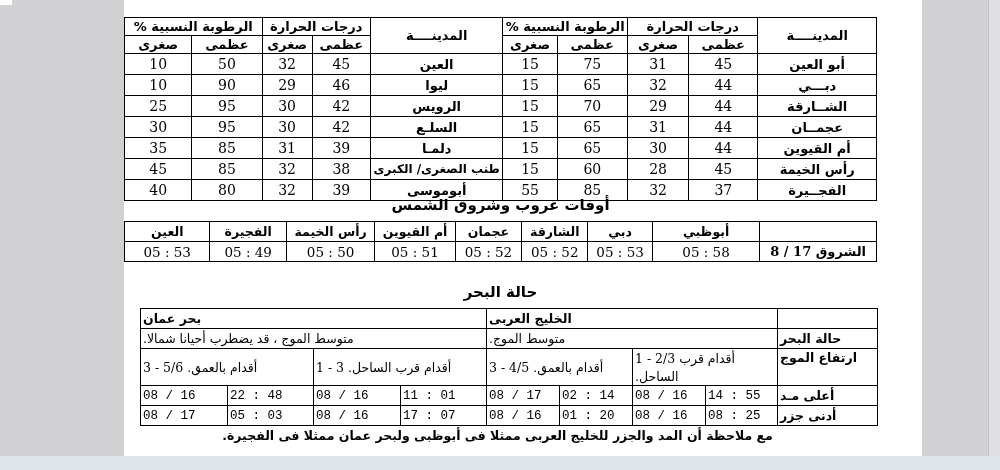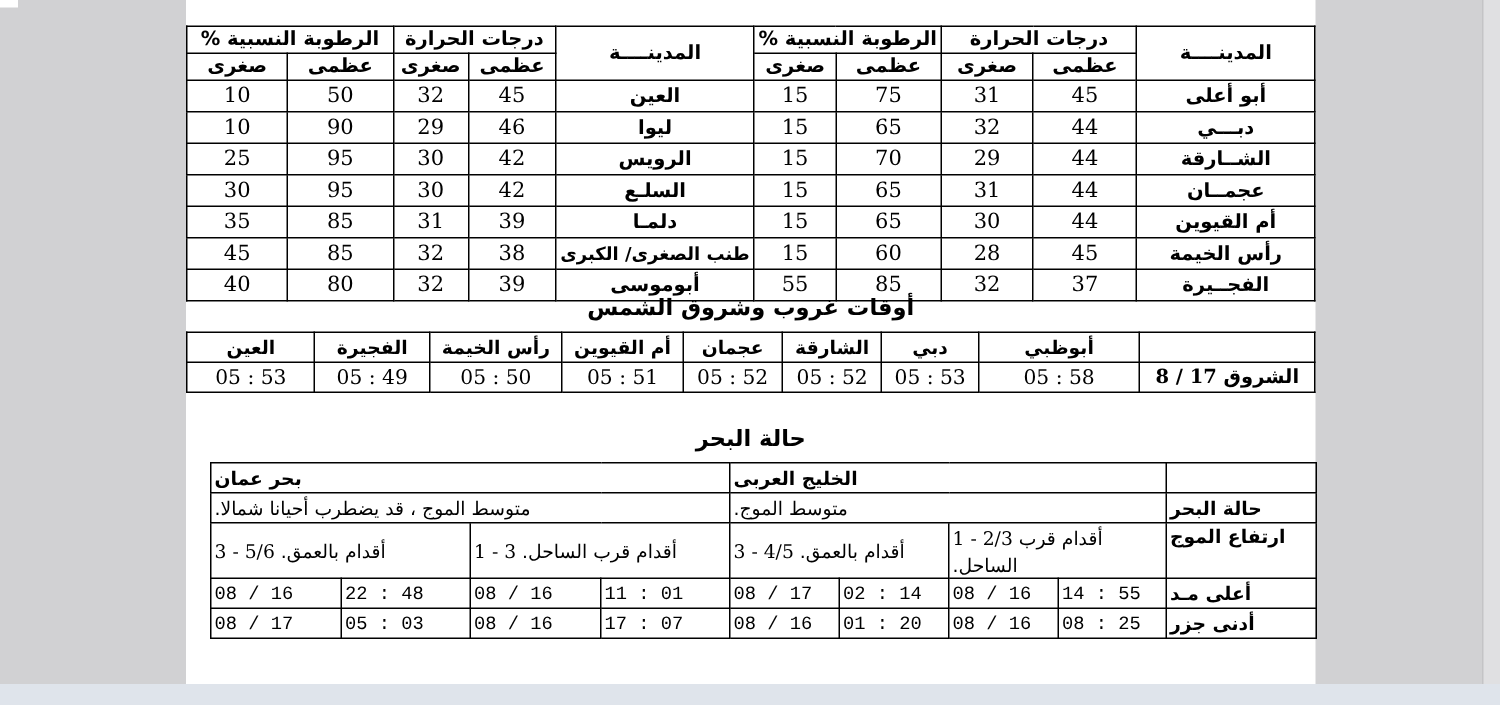--- a/index.html
+++ b/index.html
@@ -5,21 +5,21 @@
   html,body{margin:0;padding:0;}
   body{
     width:1000px;height:470px;position:relative;overflow:hidden;
     background:#d1d1d3;
     font-family:"DejaVu Sans", sans-serif;
     color:#000;
   }
   #corner-chip{position:absolute;left:0;top:0;width:12px;height:5px;background:#fff;}
   #right-strip{position:absolute;right:0;top:0;width:11px;height:456px;background:#e0e0e2;border-left:1px solid #c4c4c6;}
   #bottom-strip{position:absolute;left:0;top:456px;width:1000px;height:14px;background:#dfe4eb;}
-  #panel{position:absolute;left:124px;top:0;width:753px;height:456px;background:#ffffff;}
+  #panel{position:absolute;left:124px;top:0;width:753px;height:456px;background:#ffffff;padding-left:45px;}
 
   table{border-collapse:collapse;table-layout:fixed;}
   td{border:1px solid #000;padding:0 2px;overflow:hidden;white-space:nowrap;}
 
   
   #city-table{position:absolute;left:0;top:17px;width:753px;border:1.5px solid #000;}
   #city-table td{height:20px;text-align:center;vertical-align:middle;}
   #city-table tr.h1 td{height:17px;}
   #city-table tr.h2 td{height:17px;}
   .hdr{font-weight:bold;font-size:13px;}
@@ -97,21 +97,21 @@
     <tr>
       <td class="n">10</td>
       <td class="n">50</td>
       <td class="n">32</td>
       <td class="n">45</td>
       <td class="c">العين</td>
       <td class="n">15</td>
       <td class="n">75</td>
       <td class="n">31</td>
       <td class="n">45</td>
-      <td class="c">أبو أعلى</td>
+      <td class="c">أبو العين</td>
     </tr>
     <tr>
       <td class="n">10</td>
       <td class="n">90</td>
       <td class="n">29</td>
       <td class="n">46</td>
       <td class="c">ليوا</td>
       <td class="n">15</td>
       <td class="n">65</td>
       <td class="n">32</td>
@@ -269,13 +269,14 @@
       <td class="tide">17 : 07</td>
       <td class="tide">08 / 16</td>
       <td class="tide">01 : 20</td>
       <td class="tide">08 / 16</td>
       <td class="tide">08 : 25</td>
       <td class="sea-label">أدنى جزر</td>
     </tr>
   </tbody>
     </table>
 
+  <div id="note">مع ملاحظة أن المد والجزر للخليج العربى ممثلا فى أبوظبى ولبحر عمان ممثلا فى الفجيرة.</div>
 </div>
 
 </body></html>

